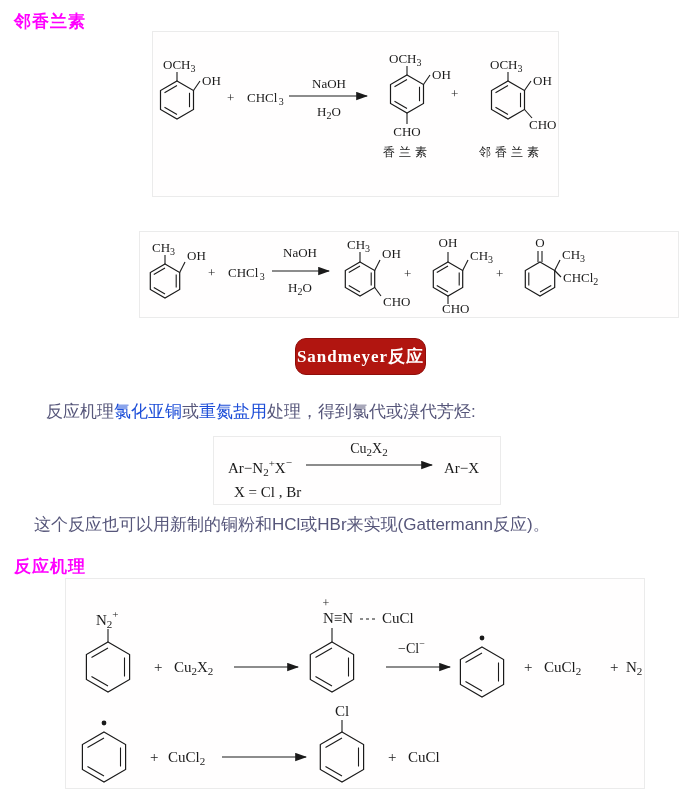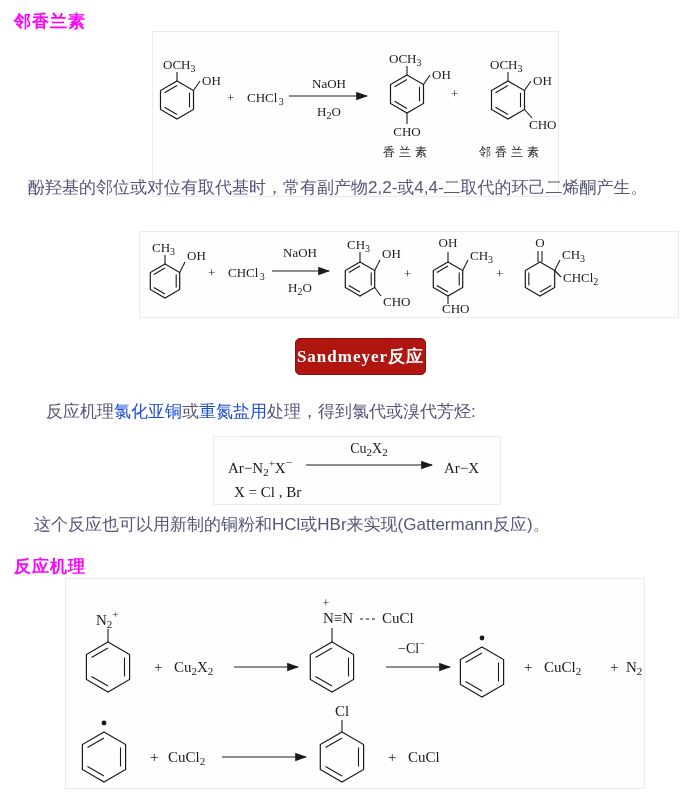--- a/index.html
+++ b/index.html
@@ -8,21 +8,21 @@
        font-family:"Liberation Sans","DejaVu Sans",sans-serif}
   .abs{position:absolute}
   .heading{font-size:17px;font-weight:bold;color:#ff00ff;letter-spacing:1px}
   .para{font-size:17px;color:#56567a;line-height:23px}
   .para .line{display:block}
   .indent1{text-indent:14px}
   .indent2{text-indent:32px}
   .indent3{text-indent:20px}
   .red{color:#1d4ed8}
   .diagram{background:#fffefe;border:1px solid #ebebeb}
-  .btn{background:#b11510;color:#ffffff;border:1px solid #8f0e0a;border-radius:5px;
+  .btn{background:#b11510;color:#ffffff;border:1px solid #8f0e0a;border-radius:11px;
        font-family:"Liberation Serif","DejaVu Serif",serif;font-size:17px;font-weight:bold;
        letter-spacing:1px;cursor:pointer}
   svg text{font-family:"Liberation Serif","DejaVu Serif",serif;fill:#1a1a1a}
   .f13{font-size:13px}
   .f14{font-size:14px}
   .f15{font-size:15px}
   .f12{font-size:12px}
   .sub10{font-size:10px}
   .sub11{font-size:11px}
   .cjk-label{font-family:"Liberation Sans","DejaVu Sans",sans-serif;font-size:12px;
@@ -97,21 +97,20 @@
     <line class="bond" x1="371.5" y1="58.5" x2="378" y2="49"></line>
     <text class="f13" x="380" y="53">OH</text>
     <line class="bond" x1="371.5" y1="77.5" x2="379" y2="86"></line>
     <text class="f13" x="376" y="97">CHO</text>
     <text class="cjk-label" x="358" y="124" text-anchor="middle">邻香兰素</text>
   </g>
 </svg>
 </div>
 
 <div class="abs para" style="left:14px;top:176px;width:678px">
-  <span class="line indent1">酚羟基的邻位或对位有取代基时，常有副产物2,2-或4,4-二取代的环己二烯酮产生。</span>
 </div>
 
 <div class="abs diagram" style="left:139px;top:231px;width:540px;height:87px">
 <svg width="462" height="85" viewBox="0 0 462 85">
   <defs>
     <marker id="ah2" markerWidth="10" markerHeight="8" refX="9" refY="3.5" orient="auto">
       <path d="M0,0 L10,3.5 L0,7 Z" fill="#1a1a1a"></path>
     </marker>
   </defs>
 

